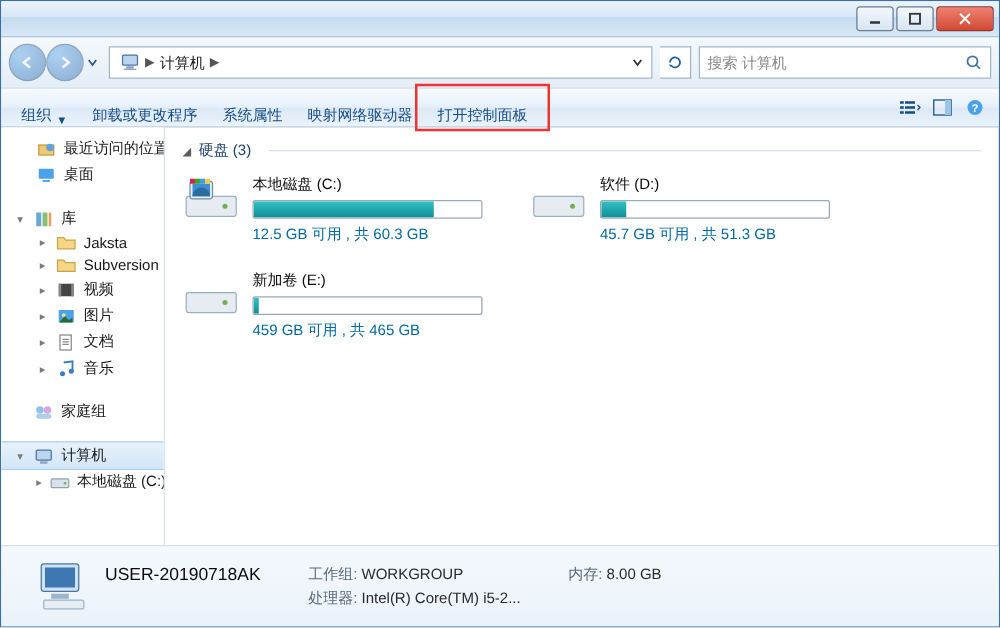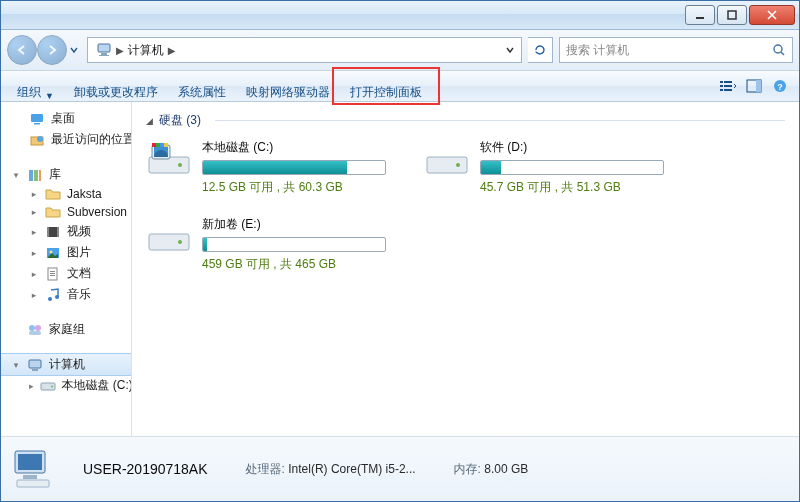--- a/index.html
+++ b/index.html
@@ -49,24 +49,24 @@
   .section-hdr{display:flex;align-items:center;gap:6px;color:#1e3e6e;margin:2px 0 10px}
   .section-hdr .tri{font-size:9px;color:#5b5b5b}
   .section-hdr .line{flex:1;height:1px;background:#d8e2ee;margin-left:8px}
   .drives{display:flex;flex-wrap:wrap;gap:20px 38px}
   .drive{width:240px;display:flex;gap:10px}
   .drive-ico{width:46px;height:40px;flex:none;display:flex;align-items:center;justify-content:center}
   .drive-info{flex:1}
   .drive-name{color:#0b0b0b;margin-bottom:4px}
   .bar{height:13px;border:1px solid #9aa9b7;border-radius:2px;background:#fff;overflow:hidden;margin-bottom:4px}
   .bar .fill{height:100%;background:linear-gradient(#35c0c7,#0e8f96)}
-  .drive-stat{color:#4d7c0f}
-
-  
-  .details{height:56px;border-top:1px solid #d4dfea;background:linear-gradient(#f5f9fd,#eaf2fa);display:flex;align-items:center;padding:4px 10px;gap:28px}
+  .drive-stat{color:#0369a1}
+
+  
+  .details{height:56px;border-top:1px solid #d4dfea;background:linear-gradient(#f5f9fd,#eaf2fa);display:flex;align-items:center;padding:4px 28px;gap:11px}
   .details .big-ico{width:44px;height:44px}
   .details .cols{display:flex;gap:38px;align-items:flex-start}
   .details .col{display:flex;flex-direction:column;gap:2px}
   .details .line1{font-size:14px;color:#0b0b0b}
   .details .lbl{color:#5a6a7a}
   .details .val{color:#2a2a2a}
 
   
   svg{display:block}
 </style>
@@ -190,34 +190,34 @@
     </div>
   </div>
 
   <div class="body">
 
     <div class="tree">
       <div class="tree-group">
         <div class="tree-row indent">
           <span class="ic">
               <svg width="16" height="16">
+                <rect x="2" y="5" width="12" height="8" fill="#f2c877" stroke="#c59a3f"></rect>
+                <circle cx="11" cy="7" r="3" fill="#5aa6e0"></circle>
+              </svg>
+            </span>
+          <span>最近访问的位置</span>
+        </div>
+        <div class="tree-row indent">
+          <span class="ic">
+              <svg width="16" height="16">
                 <rect x="2" y="3" width="12" height="8" rx="1" fill="#4aa3e8"></rect>
                 <rect x="5" y="12" width="6" height="1.5" fill="#4aa3e8"></rect>
               </svg>
             </span>
           <span>桌面</span>
-        </div>
-        <div class="tree-row indent">
-          <span class="ic">
-              <svg width="16" height="16">
-                <rect x="2" y="5" width="12" height="8" fill="#f2c877" stroke="#c59a3f"></rect>
-                <circle cx="11" cy="7" r="3" fill="#5aa6e0"></circle>
-              </svg>
-            </span>
-          <span>最近访问的位置</span>
         </div>
       </div>
 
       <div class="tree-group">
         <div class="tree-row">
           <span class="exp">▾</span>
           <span class="ic">
               <svg width="16" height="16">
                 <rect x="2" y="3" width="4" height="11" fill="#6aa7de"></rect>
                 <rect x="7" y="3" width="4" height="11" fill="#8abf74"></rect>
@@ -399,20 +399,21 @@
       <rect x="4" y="4" width="30" height="22" rx="2" fill="#cfe1f2" stroke="#4a75a2"></rect>
       <rect x="7" y="7" width="24" height="16" fill="#3e78b3"></rect>
       <rect x="12" y="28" width="14" height="4" fill="#9db4c9"></rect>
       <rect x="6" y="33" width="32" height="7" rx="1" fill="#e6edf3" stroke="#9db4c9"></rect>
     </svg>
     <div class="cols">
       <div class="col">
         <span class="line1">USER-20190718AK</span>
       </div>
       <div class="col">
+        <span><span class="lbl">工作组:</span> <span class="val">WORKGROUP</span></span>
         <span><span class="lbl">处理器:</span> <span class="val">Intel(R) Core(TM) i5-2...</span></span>
       </div>
       <div class="col">
         <span><span class="lbl">内存:</span> <span class="val">8.00 GB</span></span>
       </div>
     </div>
   </div>
 
 </div>
 

